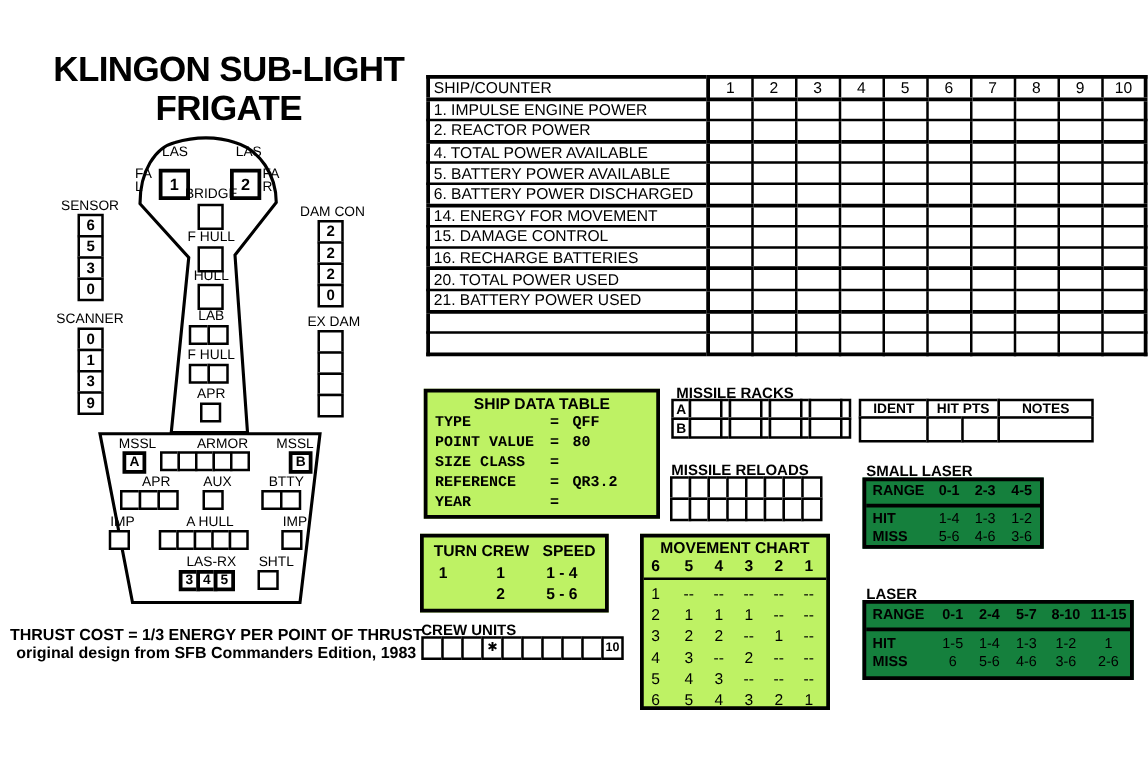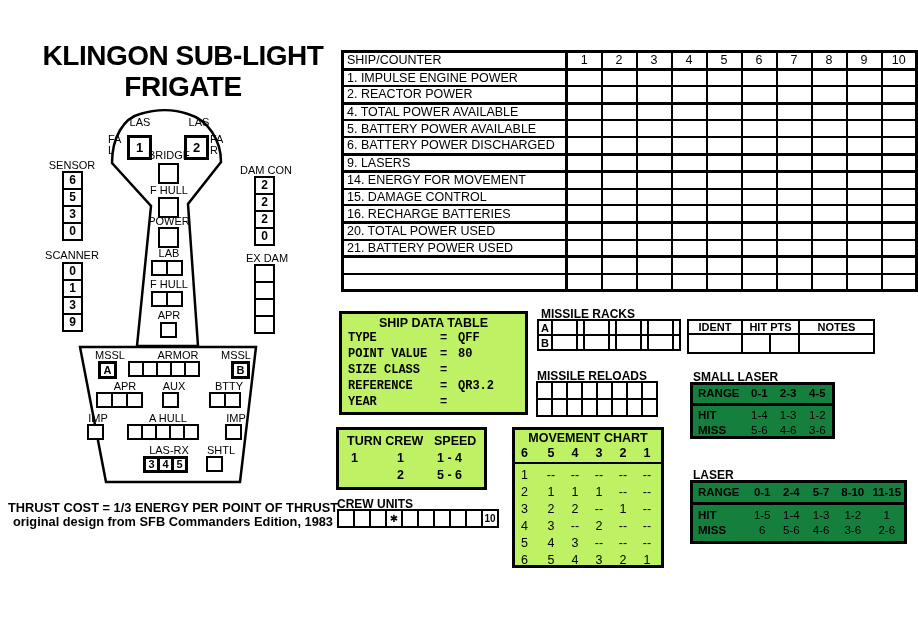--- a/index.html
+++ b/index.html
@@ -15,21 +15,21 @@
         text-align:center;font-size:12px;font-weight:bold;line-height:15px;}
   .gcol .cell + .cell{margin-top:-2px;}
   .boxrow{position:absolute;display:flex;}
   .boxrow .cell{width:17px;height:16px;border:2px solid #000;box-sizing:border-box;background:#fff;
         text-align:center;font-size:11px;font-weight:bold;line-height:12px;}
   .boxrow .cell + .cell{margin-left:-2px;}
   .boxrow.heavy .cell{border-width:3px;height:17px;line-height:11px;}
   .boxrow.heavy .cell + .cell{margin-left:-3px;}
   
   table.sct{border-collapse:collapse;table-layout:fixed;background:#fff;}
-  table.sct{border:3px solid #000;}
+  table.sct{border:3px solid #000;margin-top:10px;}
   table.sct td{border:2px solid #000;height:14.6px;padding:0 0 0 3px;font-size:12.5px;
         overflow:hidden;white-space:nowrap;}
   table.sct td.num{text-align:center;padding:0;}
   table.sct td.rl{border-right:3px solid #000;}
   table.sct tr.grp td{border-top:3px solid #000;}
   
   .panel{position:absolute;border:3px solid #000;box-sizing:border-box;background:#bef264;}
   .ptitle{font-weight:bold;font-size:12.5px;text-align:center;}
   .sec-title{position:absolute;font-weight:bold;font-size:12px;white-space:nowrap;}
   
@@ -80,21 +80,21 @@
 <div class="slabel" style="left:145px;top:150px;width:48px;">BRIDGE</div>
 <div class="boxrow" style="left:158px;top:163px;">
     <div class="cell" style="width:21px;height:21px;"></div>
   </div>
 
 <div class="slabel" style="left:143px;top:185px;width:52px;">F HULL</div>
 <div class="boxrow" style="left:158px;top:197px;">
     <div class="cell" style="width:21px;height:21px;"></div>
   </div>
 
-<div class="slabel" style="left:146px;top:216px;width:46px;">POWER</div>
+<div class="slabel" style="left:146px;top:216px;width:46px;">HULL</div>
 <div class="boxrow" style="left:158px;top:227px;">
     <div class="cell" style="width:21px;height:21px;"></div>
   </div>
 
 <div class="slabel" style="left:146px;top:248px;width:46px;">LAB</div>
 <div class="boxrow" style="left:151px;top:260px;">
   <div class="cell"></div>
     <div class="cell"></div>
 </div>
 
@@ -276,33 +276,20 @@
         <td class="num"></td>
         <td class="num"></td>
         <td class="num"></td>
         <td class="num"></td>
         <td class="num"></td>
         <td class="num"></td>
         <td class="num"></td>
         <td class="num"></td>
       </tr>
   <tr class="grp">
-        <td class="rl">9. LASERS</td>
-        <td class="num"></td>
-        <td class="num"></td>
-        <td class="num"></td>
-        <td class="num"></td>
-        <td class="num"></td>
-        <td class="num"></td>
-        <td class="num"></td>
-        <td class="num"></td>
-        <td class="num"></td>
-        <td class="num"></td>
-      </tr>
-  <tr class="grp">
         <td class="rl">14. ENERGY FOR MOVEMENT</td>
         <td class="num"></td>
         <td class="num"></td>
         <td class="num"></td>
         <td class="num"></td>
         <td class="num"></td>
         <td class="num"></td>
         <td class="num"></td>
         <td class="num"></td>
         <td class="num"></td>

